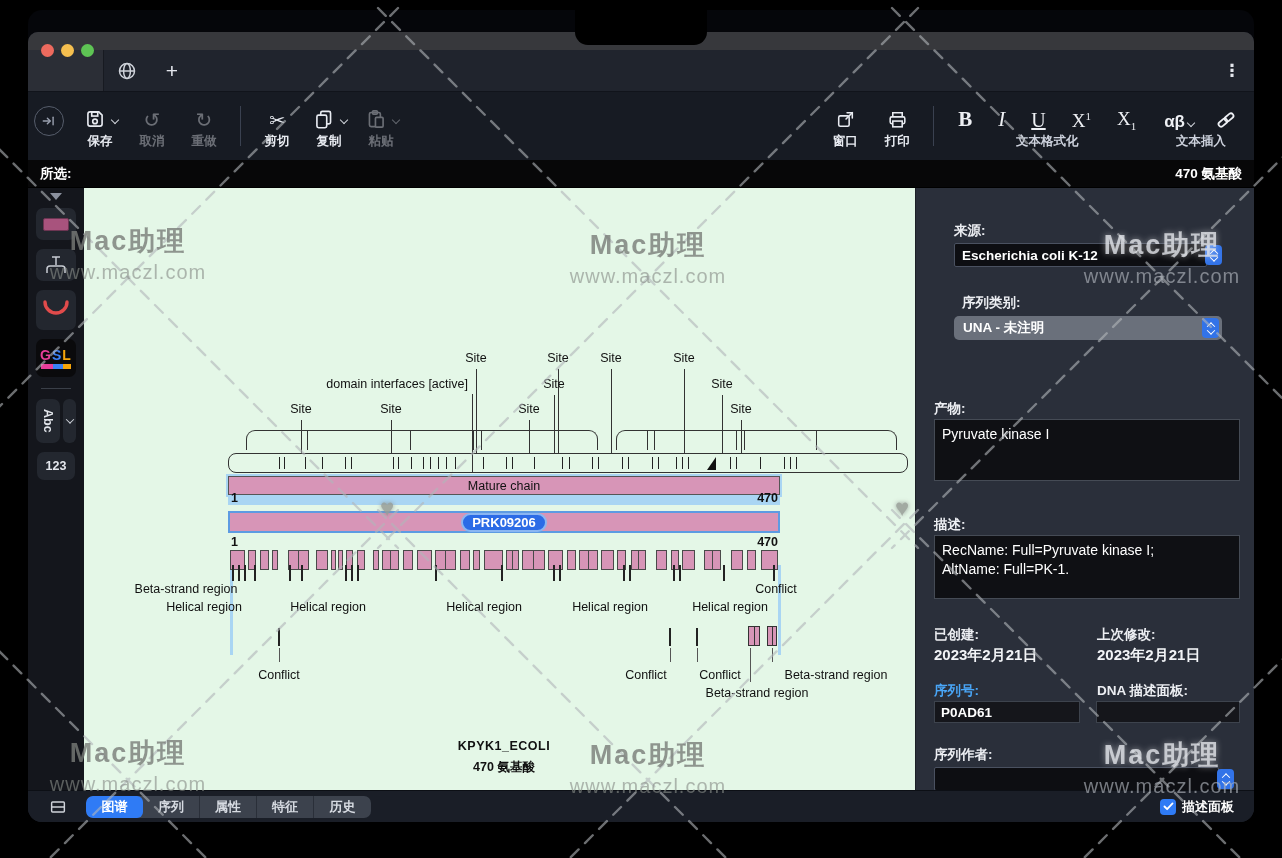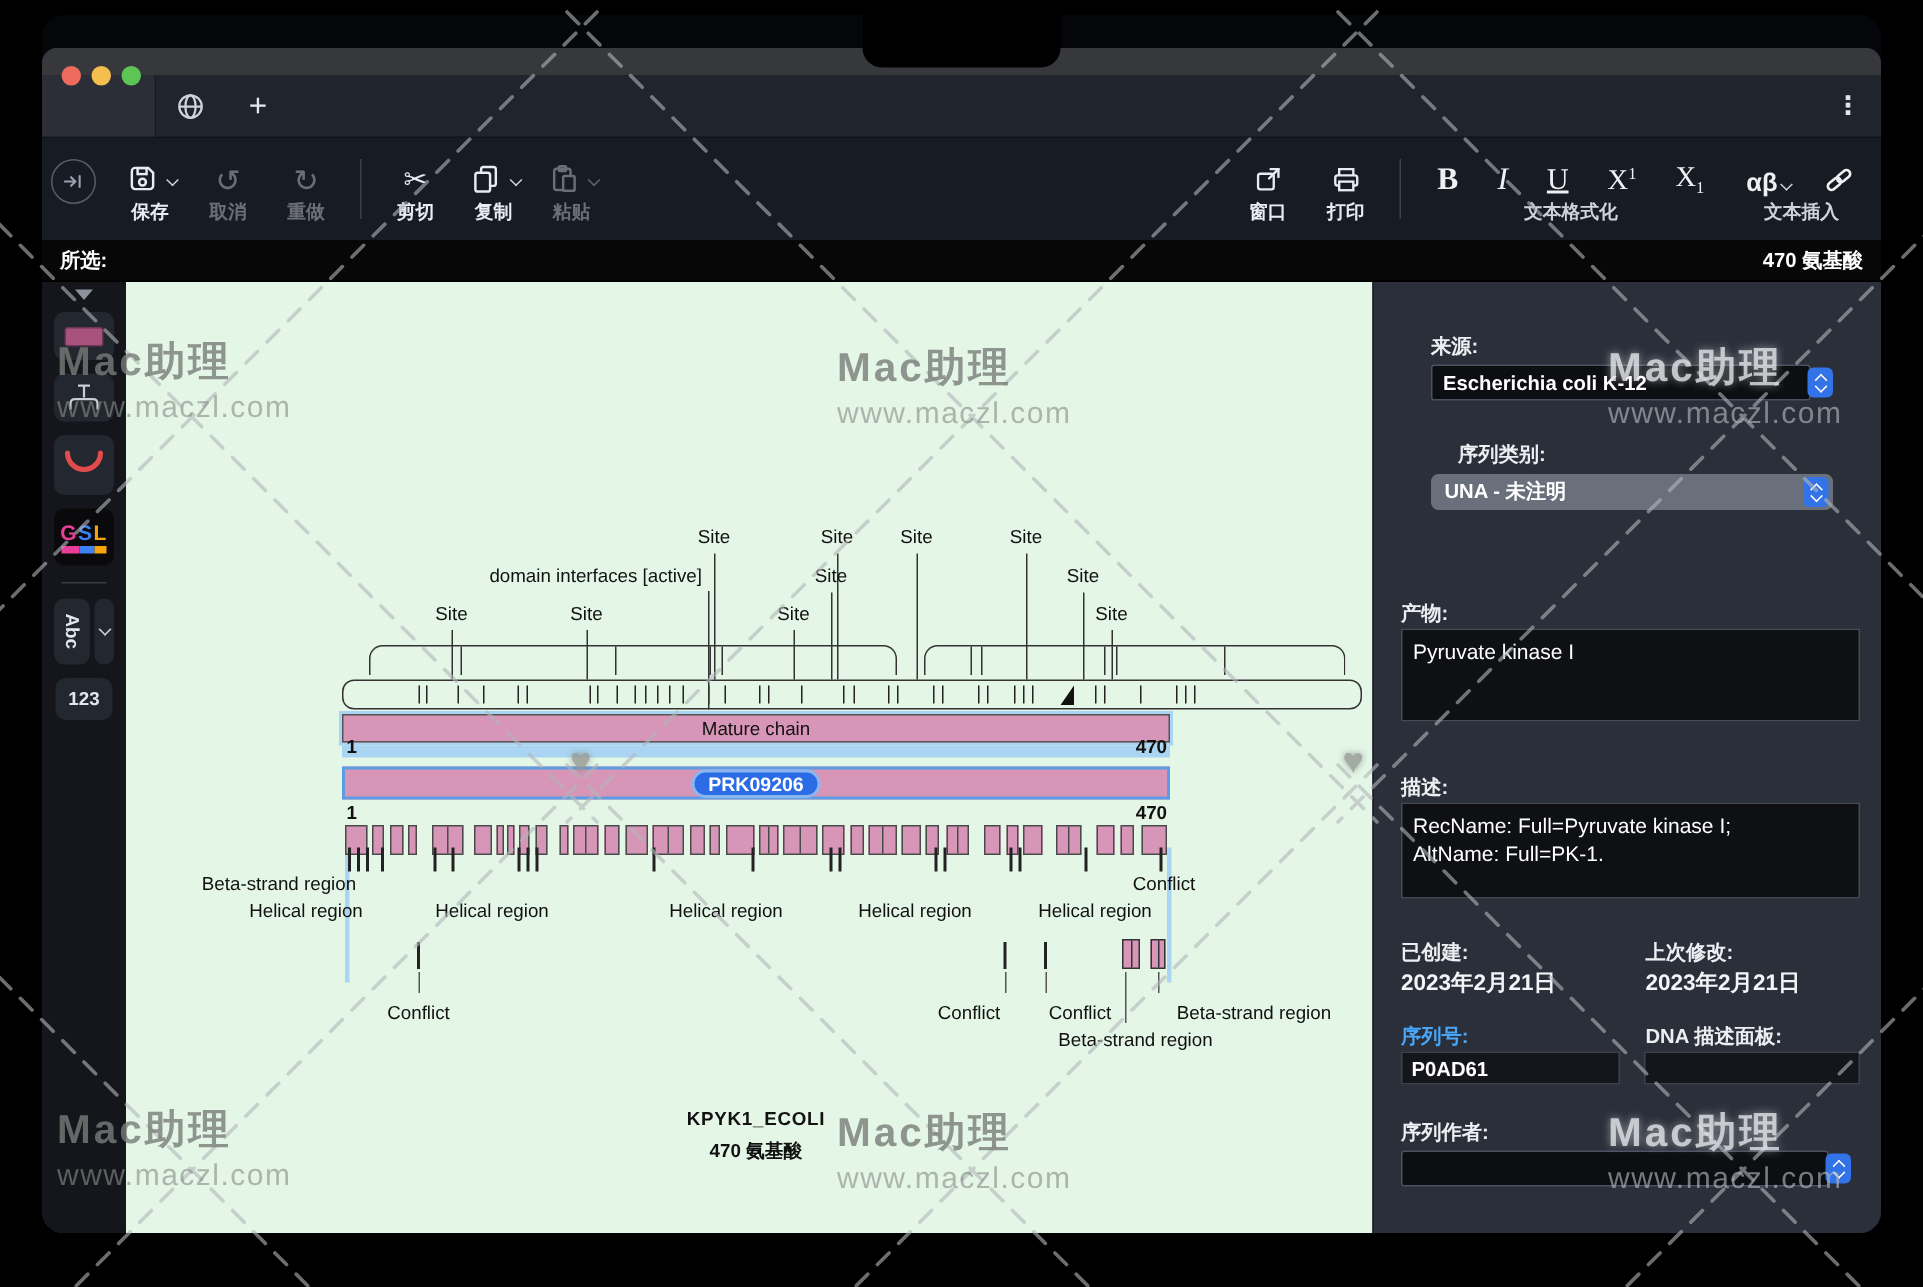--- a/index.html
+++ b/index.html
@@ -106,21 +106,21 @@
   .seg-wrap{display:flex;background:#3c424d;border-radius:7px;overflow:hidden;margin-left:18px}
   .seg{width:57px;height:22px;display:flex;align-items:center;justify-content:center;font-size:13px;color:#d7dbe2;font-weight:600;border-right:1px solid #2a2f39}
   .seg:last-child{border-right:none}
   .seg.active{background:#2f7bf5;color:#fff;border-radius:6px;border-right:none}
   .checkrow{margin-left:auto;display:flex;align-items:center;gap:6px}
   .checkbox{width:16px;height:16px;background:#2f7bf5;border-radius:4px;display:flex;align-items:center;justify-content:center}
   .checklabel{color:#fff;font-size:13px;font-weight:600}
 
   
   .wm-lines{position:absolute;left:0;top:0;z-index:49;pointer-events:none}
-  .wm-block{position:absolute;z-index:50;width:180px;text-align:left;pointer-events:none;line-height:1}
+  .wm-block{position:absolute;z-index:50;width:180px;text-align:center;pointer-events:none;line-height:1}
   .wm-brand{font-size:27px;font-weight:700;letter-spacing:2px;display:block}
   .wm-url{font-size:20px;display:block;margin-top:7px;letter-spacing:1px}
   .wm-gray .wm-brand{color:rgba(120,124,120,.8)}.wm-gray .wm-url{color:rgba(135,140,136,.62)}
   .wm-light .wm-brand{color:rgba(225,228,232,.8);text-shadow:0 0 6px rgba(255,255,255,.5)}
   .wm-light .wm-url{color:rgba(175,180,188,.65)}
   svg{display:block}
 </style>
 </head>
 <body>
 
@@ -500,21 +500,21 @@
 
       <div class="panel">
         <div class="plabel" style="left:38px;top:34px">来源:</div>
         <div class="combo" style="left:38px;top:55px;width:268px">
           <input value="Escherichia coli K-12" style="">
           <div class="stepper">
               <span class="up"></span>
               <span class="dn"></span>
             </div>
         </div>
-        <div class="plabel" style="left:56px;top:106px">序列类别:</div>
+        <div class="plabel" style="left:46px;top:106px">序列类别:</div>
         <div class="selectbox" style="left:38px;top:128px;width:268px">
           <span class="txt">UNA - 未注明</span>
           <div class="stepper" style="margin-left:0">
               <span class="up"></span>
               <span class="dn"></span>
             </div>
         </div>
         <div class="plabel" style="left:18px;top:212px">产物:</div>
         <textarea class="ptext" style="left: 18px; top: 231px; width: 306px; height: 62px;">Pyruvate kinase I</textarea>
         <div class="plabel" style="left:18px;top:328px">描述:</div>
@@ -532,20 +532,43 @@
         <div class="combo" style="left:18px;top:579px;width:300px">
           <input style="">
           <div class="stepper">
               <span class="up"></span>
               <span class="dn"></span>
             </div>
         </div>
       </div>
     </div>
 
+    <div class="bottombar">
+      <span>
+        <svg width="20" height="20" viewBox="0 0 22 22" fill="none" stroke="#cfd3da" stroke-width="1.6">
+          <rect x="4" y="5.5" width="14" height="11" rx="1"></rect>
+            <line x1="4" y1="11" x2="18" y2="11"></line>
+        </svg>
+      </span>
+      <div class="seg-wrap">
+        <div class="seg active">图谱</div>
+        <div class="seg">序列</div>
+        <div class="seg">属性</div>
+        <div class="seg">特征</div>
+        <div class="seg">历史</div>
+      </div>
+      <div class="checkrow">
+        <div class="checkbox">
+          <svg width="11" height="9" viewBox="0 0 12 10" fill="none" stroke="#fff" stroke-width="2" stroke-linecap="round" stroke-linejoin="round">
+              <polyline points="1.5,5 4.5,8 10.5,1.5"></polyline>
+            </svg>
+        </div>
+        <span class="checklabel">描述面板</span>
+      </div>
+    </div>
 
   </div>
   <div class="notch"></div>
 </div>
 
 <svg class="wm-lines" width="1282" height="858">
   <g stroke="#b2b6ba" stroke-width="2.4" stroke-dasharray="11 9" stroke-linecap="round" opacity="0.6">
     <line x1="-142" y1="8" x2="398" y2="548"></line>
       <line x1="398" y1="8" x2="-142" y2="548"></line>
     <line x1="378" y1="8" x2="918" y2="548"></line>

